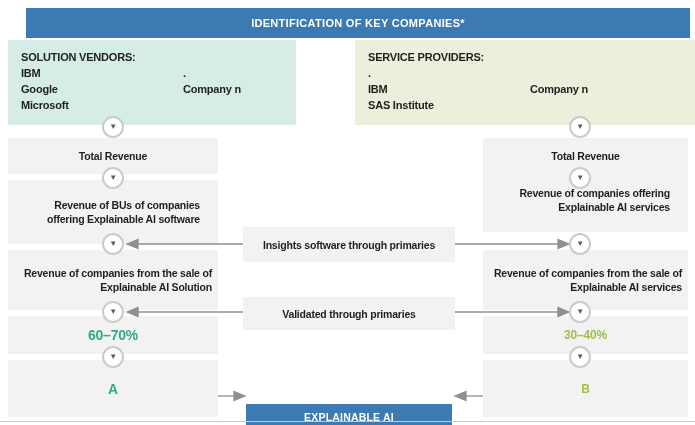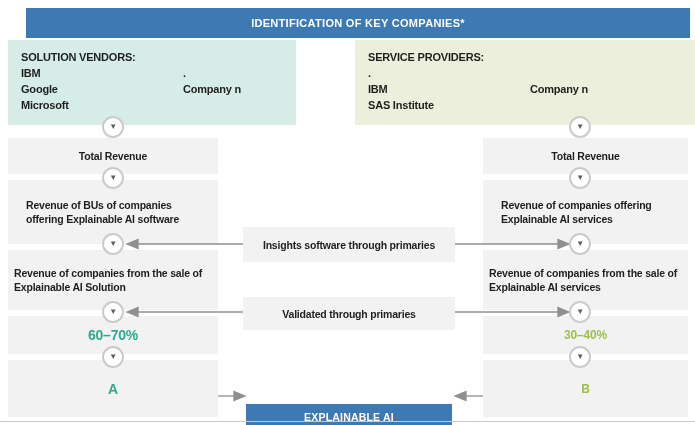--- a/index.html
+++ b/index.html
@@ -14,21 +14,21 @@
     display:flex;align-items:center;justify-content:center;
     font-size:11px;letter-spacing:0.3px;
   }
   .panel{position:absolute;top:40px;height:85px;box-sizing:border-box;padding:9px 0 0 13px;font-size:11px;line-height:16px;}
   .panel.teal{left:8px;width:288px;background:var(--panel_teal,#d6ece7);}
   .panel.beige{left:355px;width:362px;background:var(--panel_beige,#ecefdb);}
   .panel-row{display:flex;}
   .panel-col1{width:162px;flex:0 0 162px;}
   .flowbox{
     position:absolute;background:var(--box_gray,#f2f2f2);
-    display:flex;align-items:center;justify-content:center;text-align:left;
+    display:flex;align-items:center;justify-content:center;text-align:right;
     font-size:10.5px;line-height:14px;box-sizing:border-box;padding:0 6px;
   }
   .colL{left:8px;width:210px;}
   .colR{left:483px;width:205px;}
   .colM{left:243px;width:212px;}
   .accent-teal{color:var(--accent_teal,#2faa8c);font-size:14px;}
   .accent-olive{color:var(--accent_olive,#9fc04f);font-size:12px;}
   .market{
     left:246px;width:206px;background:var(--banner_blue,#3d79b2);color:#fff;
     flex-direction:column;letter-spacing:0.2px;font-size:10.5px;line-height:14px;margin-top:29px;
@@ -79,21 +79,21 @@
     </div>
   </div>
 
   <div class="flowbox colL" style="top:138px;height:36px;">Total Revenue</div>
   <div class="flowbox colL" style="top:180px;height:64px;padding:0 18px;">Revenue of BUs of companies offering Explainable AI software</div>
   <div class="flowbox colL" style="top:250px;height:60px;">Revenue of companies from the sale of Explainable AI Solution</div>
   <div class="flowbox colL accent-teal" style="top:316px;height:38px;">60–70%</div>
   <div class="flowbox colL accent-teal" style="top:360px;height:57px;">A</div>
 
   <div class="flowbox colR" style="top:138px;height:36px;">Total Revenue</div>
-  <div class="flowbox colR" style="top:180px;height:64px;padding:0 18px;">Revenue of companies offering Explainable AI services</div>
+  <div class="flowbox colR" style="top:168px;height:64px;padding:0 18px;">Revenue of companies offering Explainable AI services</div>
   <div class="flowbox colR" style="top:250px;height:60px;">Revenue of companies from the sale of Explainable AI services</div>
   <div class="flowbox colR accent-olive" style="top:316px;height:38px;">30–40%</div>
   <div class="flowbox colR accent-olive" style="top:360px;height:57px;">B</div>
 
   <div class="flowbox colM" style="top:227px;height:35px;">Insights software through primaries</div>
   <div class="flowbox colM" style="top:297px;height:33px;">Validated through primaries</div>
   <div class="flowbox market" style="top:375px;height:40px;">
     <div>EXPLAINABLE AI</div>
     <div>MARKET SIZE</div>
   </div>

